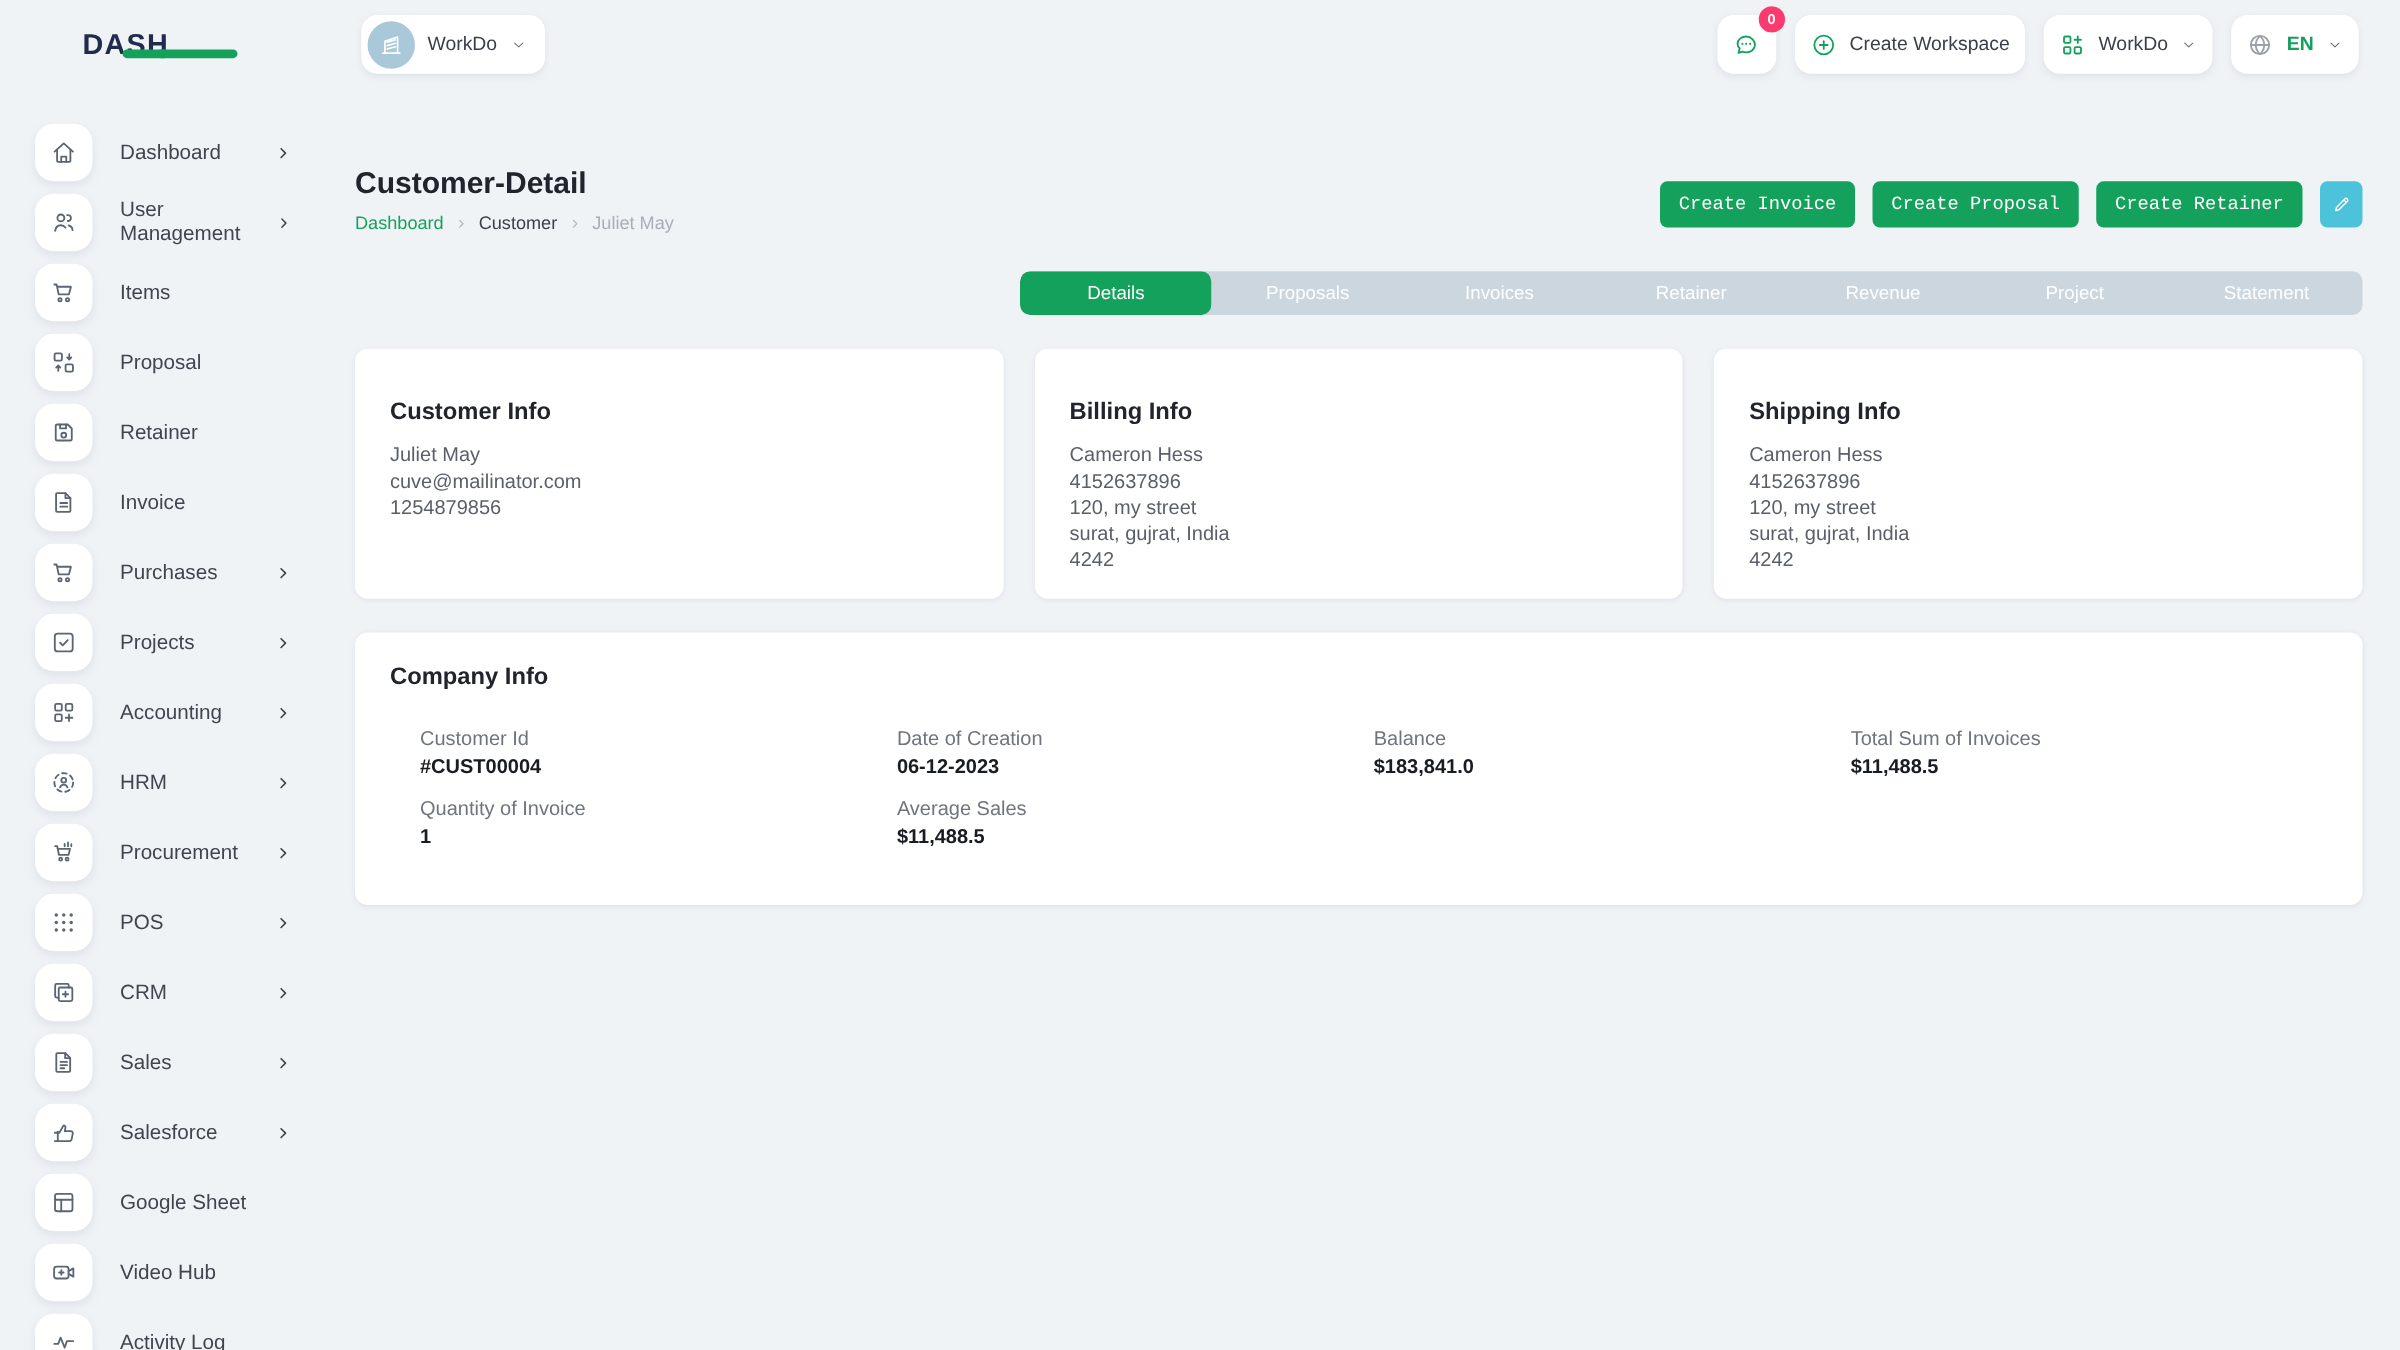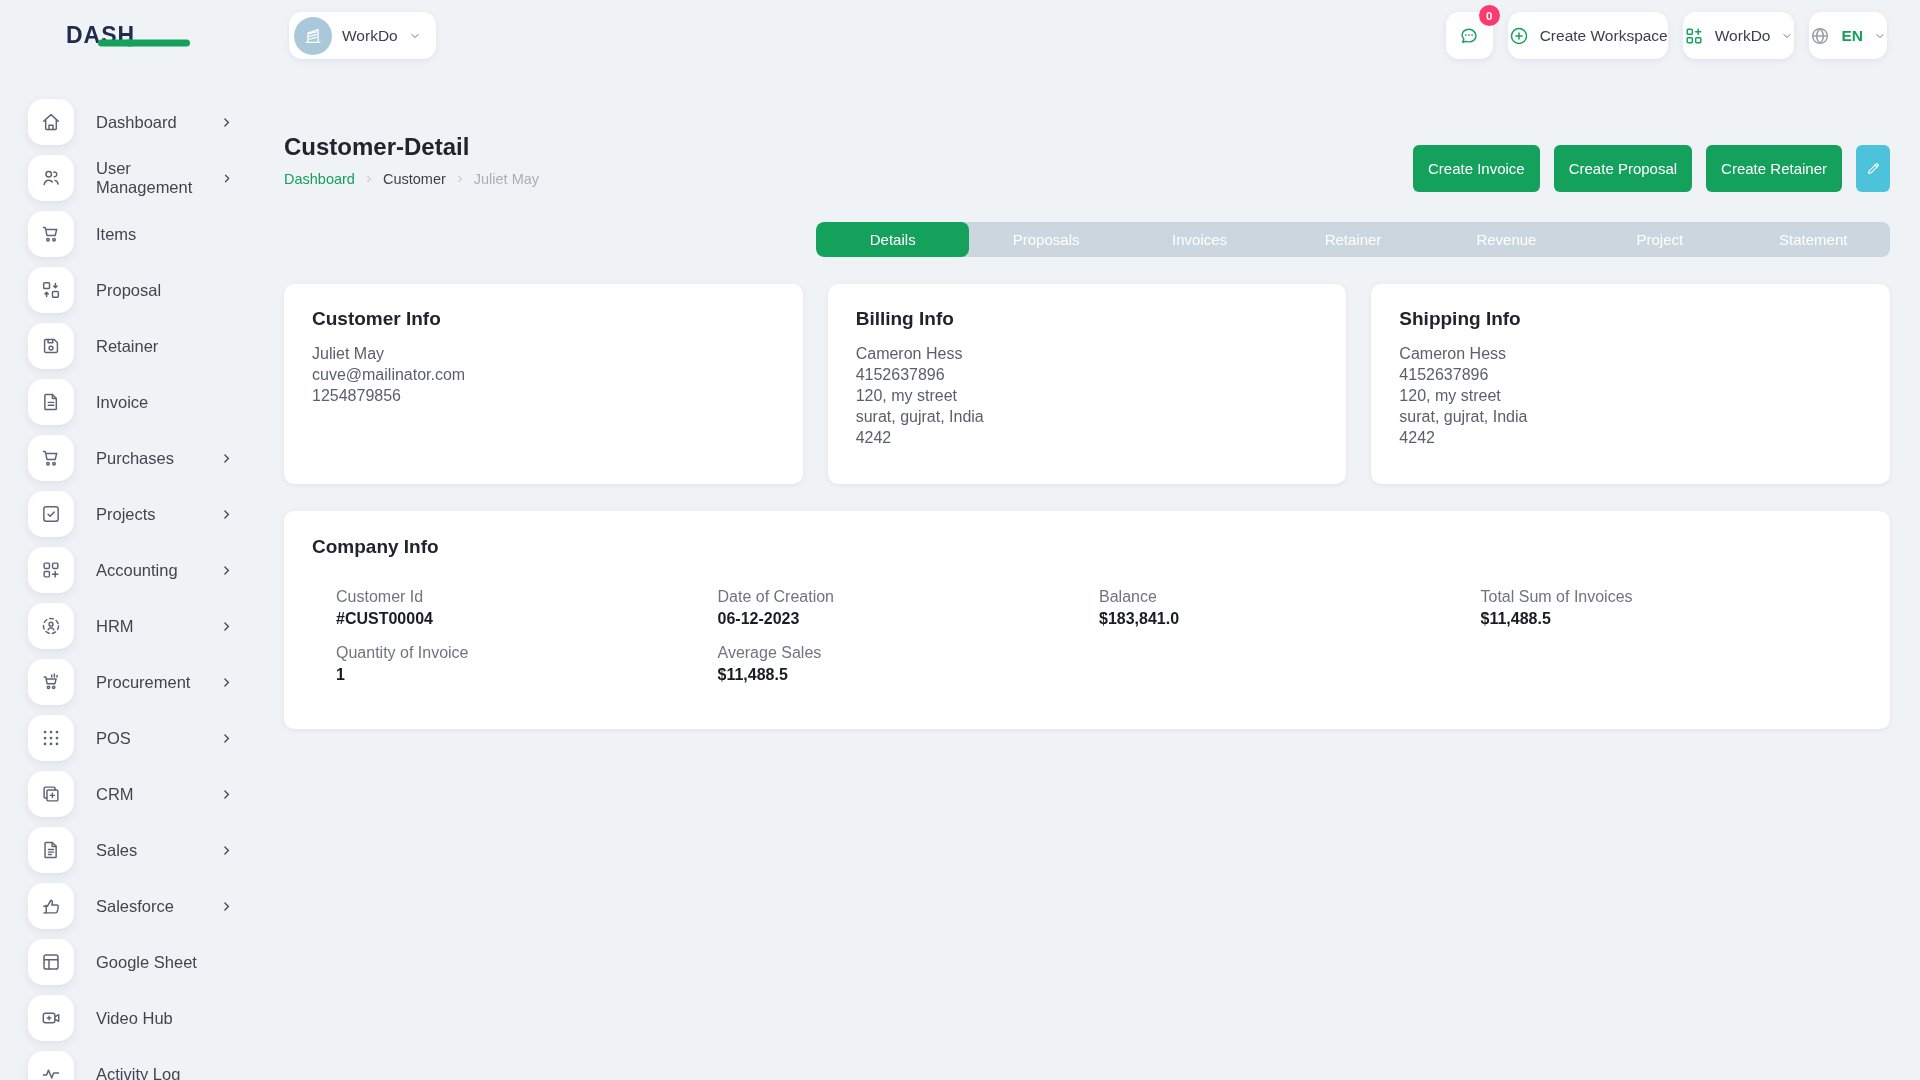--- a/index.html
+++ b/index.html
@@ -13,21 +13,21 @@
     --pink:#fb3b6e;
     --navy:#212c4c;
     --tabbg:#ccd6de;
   }
   
   .topbar { height:71px; display:flex; align-items:center; padding:0 33px 0 66px; }
   .logo-wrap { width:191px; flex:0 0 auto; position:relative; }
   .logo { position:relative; display:inline-block; font-size:23px; font-weight:800; letter-spacing:1px; color:var(--navy); line-height:1; }
   .logo .dot { position:absolute; left:-15px; top:50%; transform:translateY(-50%); width:10px; height:7px; border-radius:4px; background:var(--accent); }
   .logo .bar { position:absolute; right:-50px; top:53%; transform:translateY(-50%); width:92px; height:7px; border-radius:4px; background:var(--accent); }
-  .pill { background:#fff; border-radius:13px; box-shadow:0 2px 6px rgba(160,172,188,.22); display:flex; align-items:center; gap:10px; height:47px; padding:0 0; font-size:15.5px; color:#3a3f49; cursor:pointer; }
+  .pill { background:#fff; border-radius:13px; box-shadow:0 2px 6px rgba(160,172,188,.22); display:flex; align-items:center; gap:10px; height:47px; padding:0 12px; font-size:15.5px; color:#3a3f49; cursor:pointer; }
   .ws-pill { margin-left:32px; padding:0 14px 0 5px; }
   .ws-avatar { width:38px; height:38px; border-radius:50%; background:#a9c8da; display:flex; align-items:center; justify-content:center; color:#fff; }
   .ws-avatar svg { width:22px; height:22px; }
   .topbar-right { margin-left:auto; display:flex; align-items:center; gap:15px; }
   .icon { display:inline-flex; align-items:center; justify-content:center; }
   .icon svg { width:100%; height:100%; display:block; }
   .i22 { width:22px; height:22px; }
   .i14 { width:14px; height:14px; }
   .chat-pill { position:relative; width:47px; padding:0; justify-content:center; }
   .chat-pill .icon { color:var(--accent); }
@@ -47,31 +47,31 @@
   
   .main { flex:1; padding:26px 30px 0 27px; }
   .page-head { display:flex; align-items:flex-start;margin-top:36px; }
   .page-title { font-size:24px; font-weight:700; color:#21242c; }
   .breadcrumb { margin-top:10px; display:flex; align-items:center; gap:9px; font-size:14.5px; }
   .bc-link { color:var(--accent); cursor:pointer; }
   .bc-mid { color:#3a3f4a; cursor:pointer; }
   .bc-cur { color:#a8aeb8; }
   .bc-sep { width:10px; height:10px; color:#b0b6bf; }
   .head-actions { margin-left:auto; margin-top:12px; display:flex; gap:14px; }
-  .btn { border:none; background:var(--accent); color:#fff; font-family:Liberation Sans, sans-serif; font-size:15px; height:47px; padding:0 15px; border-radius:6px; cursor:pointer; }
+  .btn { border:none; background:var(--accent); color:#fff; font-family:Liberation Mono, monospace; font-size:15px; height:37px; padding:0 15px; border-radius:6px; cursor:pointer; }
   .btn-edit { width:34px; padding:0; background:var(--cyan); display:flex; align-items:center; justify-content:center; }
   .btn-edit .icon { width:17px; height:17px; color:#fff; }
   
   .tabs { margin-top:30px; margin-left:auto; width:1074px; height:35px; background:var(--tabbg); border-radius:8px; display:flex; overflow:hidden; }
   .tab { flex:1; display:flex; align-items:center; justify-content:center; font-size:15px; color:#fff; cursor:pointer; border-radius:8px; }
   .tab.active { background:var(--accent); }
   
   .cards-row { margin-top:27px; display:flex; gap:25px; }
   .card { background:#fff; border-radius:10px; box-shadow:0 1px 4px rgba(166,180,200,.25); }
-  .info-card { flex:1; height:200px; padding:24px 28px; }
+  .info-card { flex:1; height:200px; padding:40px 28px; }
   .card-title { font-size:19px; font-weight:700; color:#21242c; }
   .card-lines { margin-top:13px; font-size:16px; line-height:21px; color:#5a5f6a; }
   .company-card { margin-top:27px; height:218px; padding:25px 28px; }
   .company-grid { margin-top:30px; padding-left:24px; display:grid; grid-template-columns:repeat(4,1fr); row-gap:16px; }
   .field-label { font-size:16px; color:#6f747e; }
   .field-value { margin-top:4px; font-size:16px; font-weight:700; color:#191c22; }
 </style>
 </head>
 <body style="--accent: #14a15b; --cyan: #4cc3da; --pink: #fb3b6e; --navy: #212c4c; --tabbg: #ccd6de;">
 

